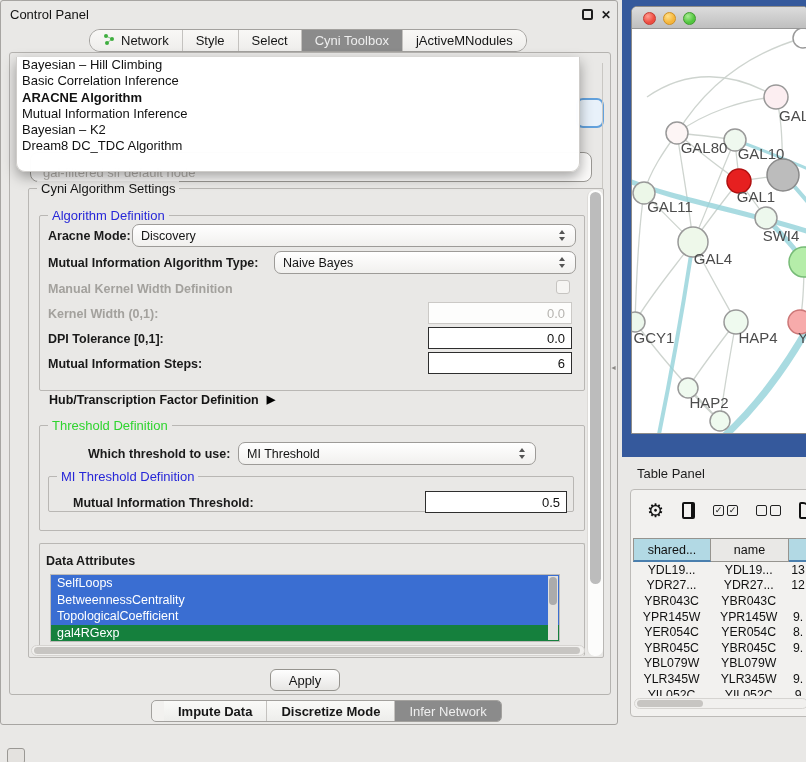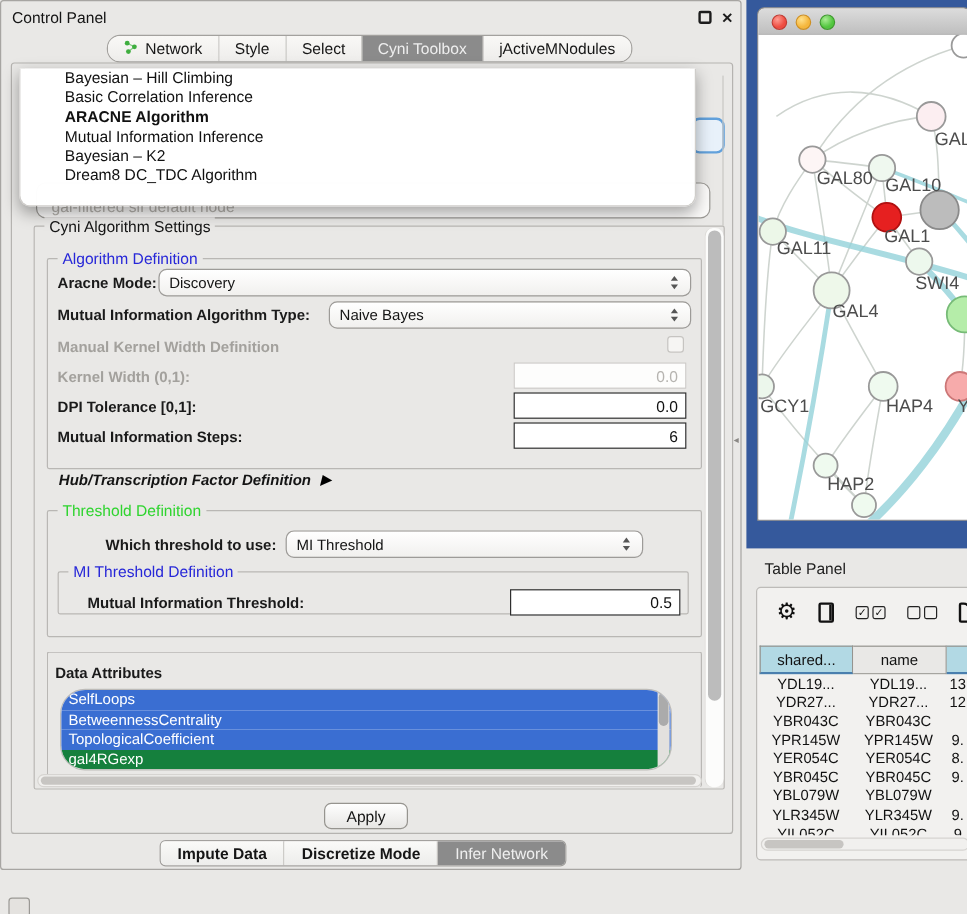--- a/index.html
+++ b/index.html
@@ -22,21 +22,21 @@
   .content-panel { left:8px; top:59px; width:602px; height:643px; background:#e9e8e6; border:1px solid #b5b3b0; border-radius:3px; }
 
   
   .hidden-combo { left:28px; top:150px; width:560px; height:30px; border:1px solid #9a9894; border-radius:8px; background:#fbfaf9; font-size:13px; color:#b5b2ad; line-height:40px; padding-left:12px; overflow:hidden; }
   .blue-frag { left:566px; top:96px; width:28px; height:30px; border:2px solid #62a1dc; border-radius:7px; background:#e8f1fa; }
   .frag-line-v { width:1px; background:#c9c7c3; }
 
   
   .algo-popup { left:16px; top:57px; width:564px; height:115px; background:rgba(255,255,255,0.98); border:1px solid #cfcdca; border-top:none; border-radius:0 0 9px 9px; box-shadow:0 5px 13px rgba(0,0,0,0.35); z-index:40; overflow:hidden; }
   .algo-placeholder { height:17px; text-align:center; color:#b9b6b2; font-size:13px; line-height:17px; }
-  .algo-option { height:16.3px; line-height:16.3px; font-size:13px; color:#111; padding-left:5px; white-space:nowrap;margin-left:32px; }
+  .algo-option { height:16.3px; line-height:16.3px; font-size:13px; color:#111; padding-left:5px; white-space:nowrap; }
   .algo-option.bold { font-weight:bold; }
 
   
   .titled-group { position:absolute; border:1px solid #b9b7b4; border-radius:2px; }
   .tg-title { position:absolute; top:-8px; left:8px; background:#e9e8e6; padding:0 4px; font-size:13px; color:#141414; white-space:nowrap; }
   .tg-title.blue { color:#2727d8; }
   .tg-title.green { color:#2fd42f; }
 
   .lbl { position:absolute; font-size:12.5px; font-weight:bold; color:#1a1a1a; white-space:nowrap; }
   .lbl.disabled { color:#a3a19d; }
@@ -61,21 +61,21 @@
   .attr-scroll { position:absolute; right:1px; top:1px; width:10px; height:64px; background:#e3e1de; }
   .attr-thumb { position:absolute; left:1px; top:1px; width:8px; height:28px; background:#ababab; border-radius:4px; }
 
   .apply-btn { position:absolute; display:flex; align-items:center; justify-content:center; border:1px solid #96948f; border-radius:6px; background:linear-gradient(#fefefe,#e7e6e4); font-size:13px; color:#141414; }
 
   .bottom-strip { position:absolute; display:flex; height:22px; border:1px solid #a3a19e; border-radius:5px; overflow:hidden; background:#f2f1ef; }
   .bstab { display:flex; align-items:center; padding:0 14px; font-size:13px; font-weight:bold; color:#161616; border-right:1px solid #c4c2bf; background:linear-gradient(#fafaf8,#ededeb); white-space:nowrap; }
   .bstab:last-child { border-right:none; }
   .bstab.selected { background:#8b8b8b; color:#efefef; font-weight:normal; }
 
-  .hub-row { position:absolute; font-size:12.5px; font-weight:bold; color:#141414; display:flex; align-items:flex-start; gap:8px;font-style:italic; }
+  .hub-row { position:absolute; font-size:12.5px; font-weight:bold; color:#141414; display:flex; align-items:flex-start; gap:8px; }
   .hub-arrow { font-size:11px; color:#000; }
 
   
   .net-blue { left:622px; top:0; width:184px; height:457px; background:#35599c; }
   .mac-window { position:absolute; left:9px; top:6px; width:178px; height:428px; border:1px solid #8e8c89; border-radius:6px 6px 0 0; overflow:hidden; background:#fff; }
   .mac-titlebar { height:22px; background:linear-gradient(#dcdcdc,#bfbfbf); border-bottom:1px solid #979797; position:relative; }
   .light { position:absolute; top:4.5px; width:13px; height:13px; border-radius:50%; }
   .net-canvas { position:relative; width:100%; height:406px; background:#ffffff; }
 
   .table-area-title { position:absolute; font-size:13px; color:#1d1d1d; }
@@ -216,42 +216,42 @@
             <span class="tg-title blue">MI Threshold Definition</span>
             <span class="lbl" style="left:24px; top:19px;">Mutual Information Threshold:</span>
             <div class="field" style="left:376px; top:14px; width:142px; height:22px;">
               <span>0.5</span>
             </div>
           </div>
         </div>
 
         <div class="titled-group" style="left:10px; top:354px; width:546px; height:113px; border-bottom:none;">
           <span class="lbl" style="left:6px; top:10px;">Data Attributes</span>
-          <div class="attr-list" style="left:10px; top:30px; width:510px; height:68px;border-radius:21px;" id="attr-list">
+          <div class="attr-list" style="left:10px; top:30px; width:510px; height:68px;" id="attr-list">
             <div class="attr-item" style="background: rgb(58, 110, 210);">SelfLoops</div>
               <div class="attr-item" style="background: rgb(58, 110, 210);">BetweennessCentrality</div>
               <div class="attr-item" style="background: rgb(58, 110, 210);">TopologicalCoefficient</div>
               <div class="attr-item" style="background: #15803d;">gal4RGexp</div>
               <div class="attr-scroll">
                 <div class="attr-thumb"></div>
               </div>
           </div>
         </div>
 
         <div class="hscroll-track" style="left:2px; top:456px; width:554px; height:11px;">
           <div class="hscroll-thumb" style="left:2px; top:1px; width:546px; height:7px;"></div>
         </div>
       </div>
 
       <div class="apply-btn" style="left:260px; top:616px; width:70px; height:22px;">
         <span>Apply</span>
       </div>
     </div>
 
-    <div class="bottom-strip" style="left:132px; top:699px;" id="bottom-strip">
+    <div class="bottom-strip" style="left:150px; top:699px;padding-left:12px;" id="bottom-strip">
         <span class="bstab">Impute Data</span>
         <span class="bstab">Discretize Mode</span>
         <span class="bstab selected">Infer Network</span>
       </div>
   </div>
 
   <div class="abs algo-popup" id="algo-popup">
   <div class="algo-option">Bayesian – Hill Climbing</div>
       <div class="algo-option">Basic Correlation Inference</div>
       <div class="algo-option bold">ARACNE Algorithm</div>

